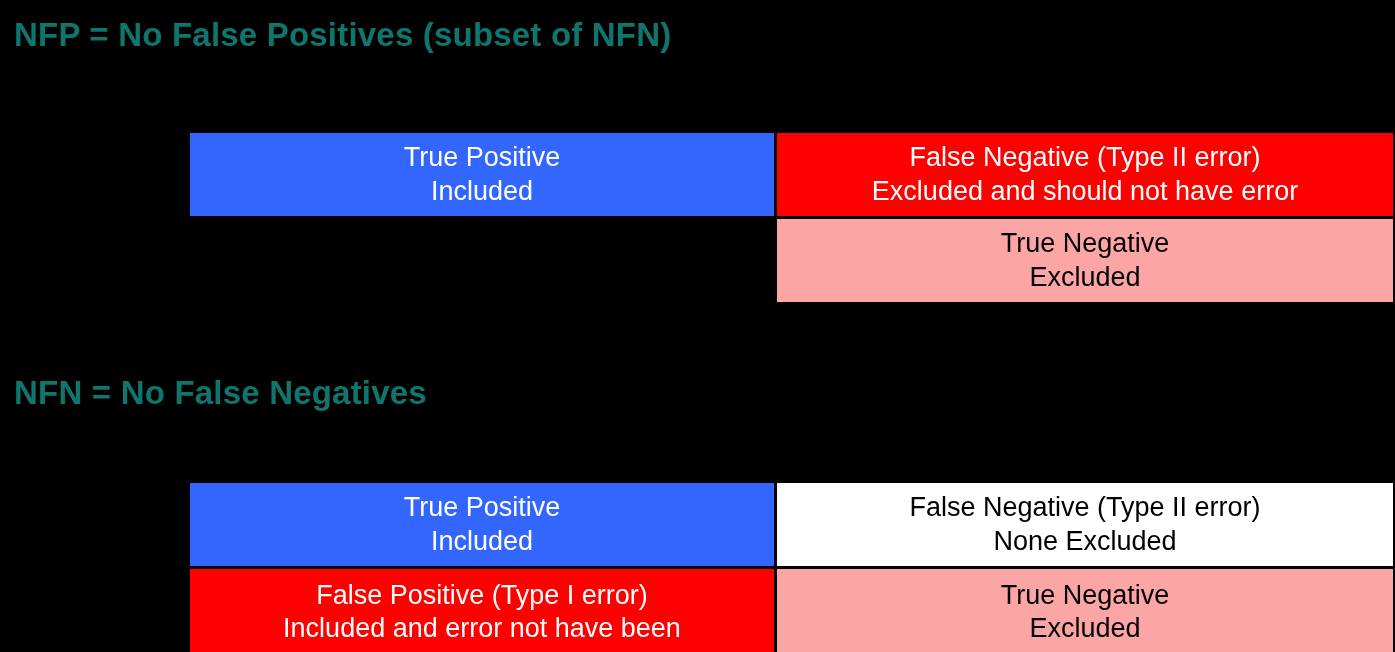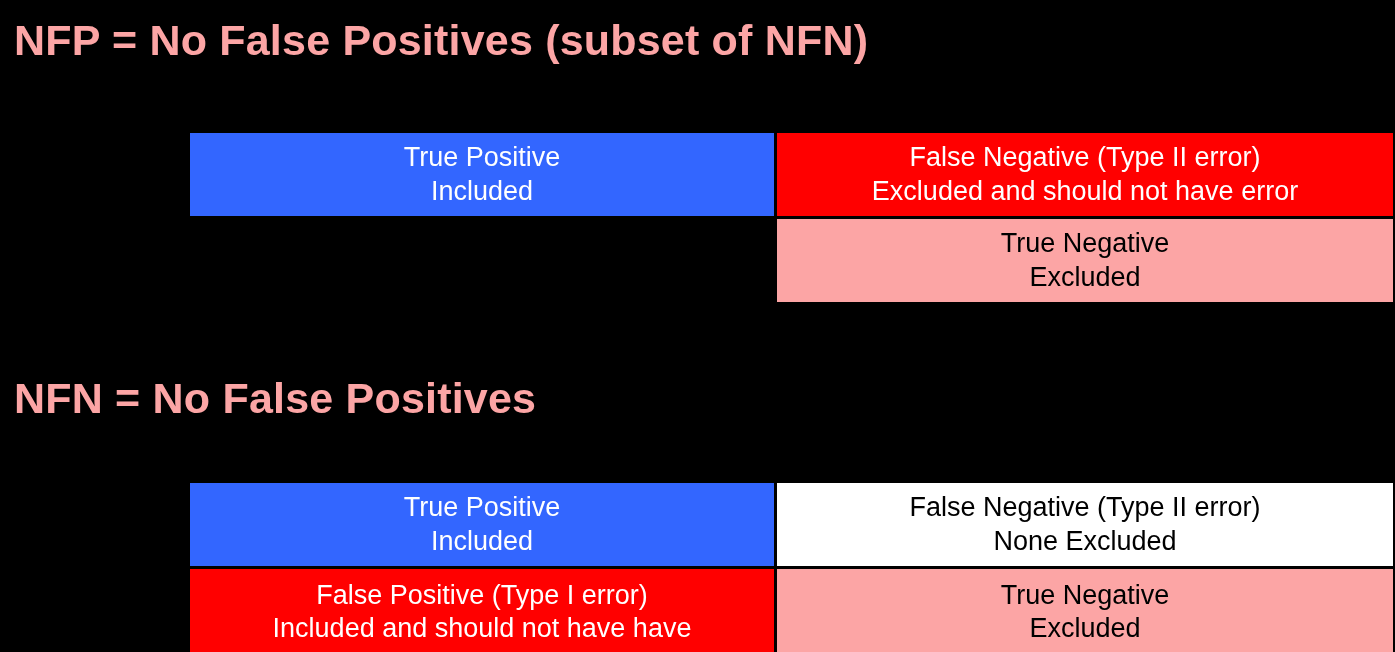--- a/index.html
+++ b/index.html
@@ -22,25 +22,25 @@
     width: 1395px;
     height: 652px;
     background: #000000;
   }
 
   
   .section-heading {
     position: absolute;
     left: 14px;
     font-family: "Liberation Sans", sans-serif;
-    font-size: 43px;
+    font-size: 33px;
     font-weight: 700;
     letter-spacing: 0.2px;
     line-height: 1.1;
-    color: #fca5a5;
+    color: #0f766e;
     white-space: nowrap;
   }
   .heading-nfp { top: 17px; }
   .heading-nfn { top: 375px; }
 
   
   .matrix {
     position: absolute;
     left: 190px;
     width: 1200px;
@@ -106,37 +106,37 @@
       <span class="line"></span>
     </div>
 
     <div class="cell cell-yellow">
       <span class="line">True Negative</span>
       <span class="line">Excluded</span>
     </div>
 
   </div>
 
-  <div class="section-heading heading-nfn">NFN = No False Positives</div>
+  <div class="section-heading heading-nfn">NFN = No False Negatives</div>
 
   <div class="matrix matrix-nfn">
 
     <div class="cell cell-blue">
       <span class="line">True Positive</span>
       <span class="line">Included</span>
     </div>
 
     <div class="cell cell-white">
       <span class="line">False Negative (Type II error)</span>
       <span class="line">None Excluded</span>
     </div>
 
     <div class="cell cell-red">
       <span class="line">False Positive (Type I error)</span>
-      <span class="line">Included and should not have have</span>
+      <span class="line">Included and error not have been</span>
     </div>
 
     <div class="cell cell-yellow">
       <span class="line">True Negative</span>
       <span class="line">Excluded</span>
     </div>
 
   </div>
 
 </div>

